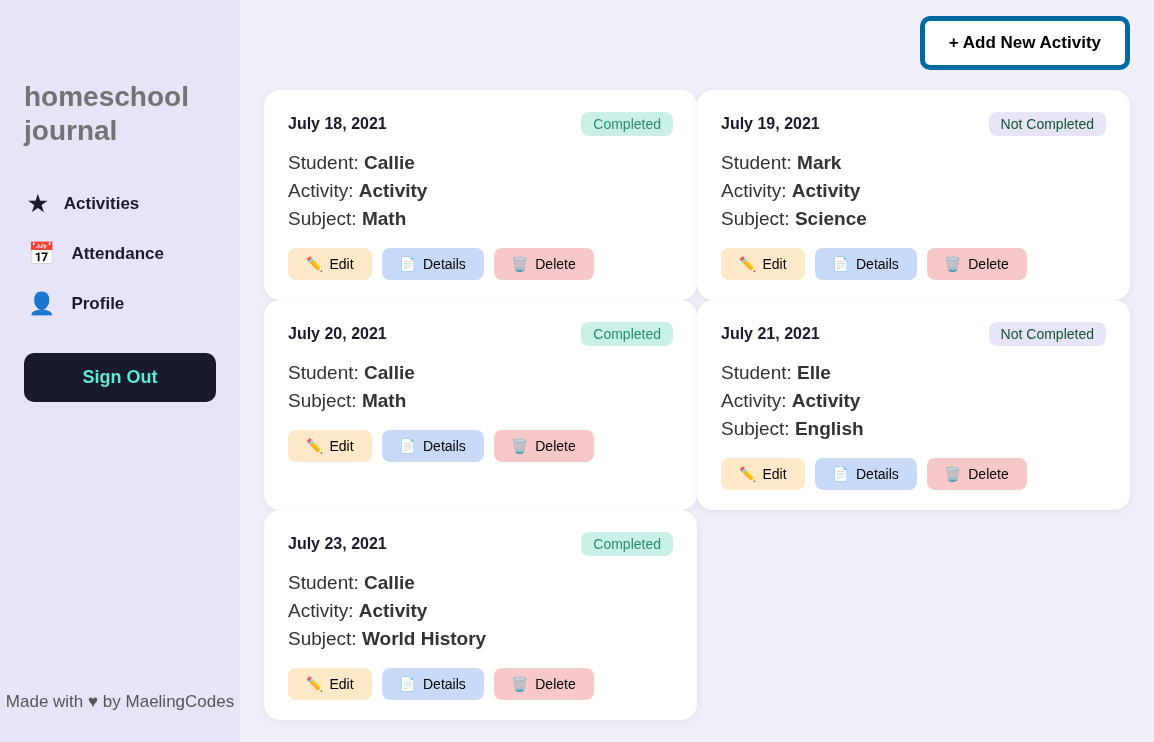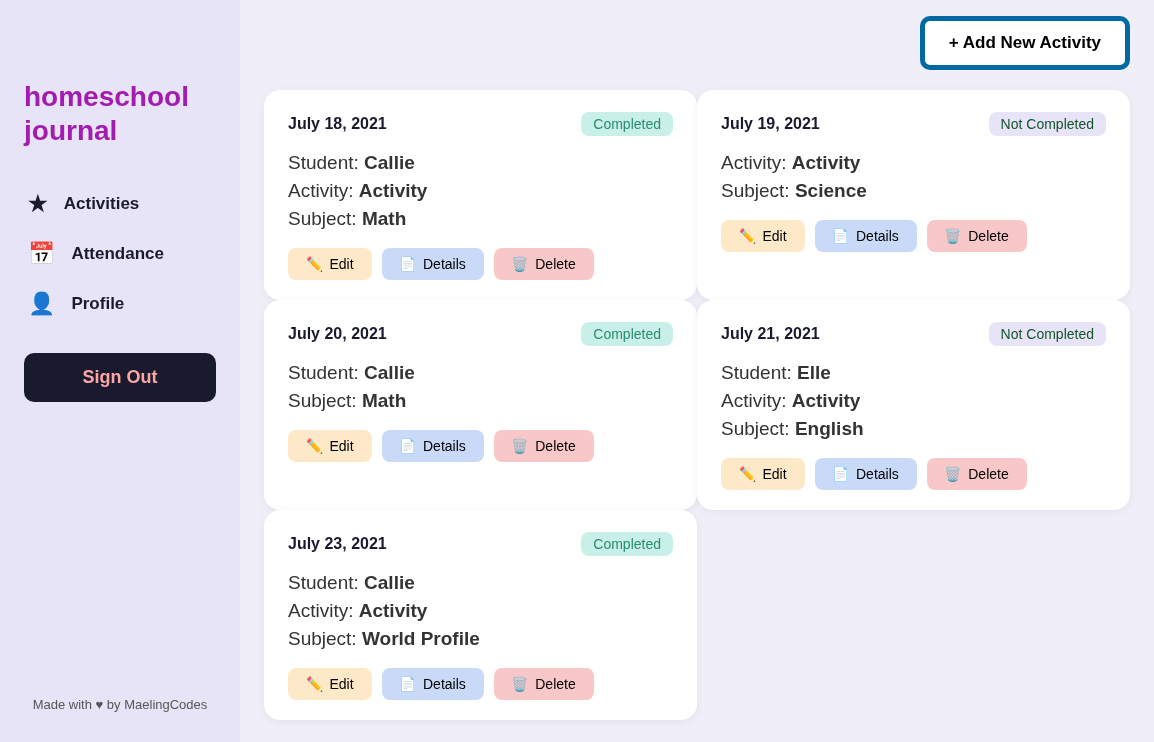--- a/index.html
+++ b/index.html
@@ -17,57 +17,57 @@
       background: #e8e4f8;
       display: flex;
       flex-direction: column;
       padding: 30px 24px 24px;
       position: relative;
     }
     .app-title {
       font-size: 28px;
       font-weight: 700;
       line-height: 1.2;
-      color: #a21caf;
+      color: #737373;
       margin-bottom: 36px;
       margin-top: 50px;
     }
     .nav-item {
       display: flex;
       align-items: center;
       gap: 16px;
       padding: 8px 4px;
       font-size: 17px;
       font-weight: 600;
       color: #1a1a2e;
       cursor: pointer;
       margin-bottom: 8px;
     }
     .nav-icon {
       font-size: 22px;
     }
     .sign-out-btn {
       background: #1a1a2e;
-      color: #fca5a5;
+      color: #5eead4;
       border: none;
       border-radius: 10px;
       padding: 14px 0;
       font-size: 18px;
       font-weight: 600;
       cursor: pointer;
       width: 100%;
       margin-top: 20px;
     }
     .sidebar-footer {
       position: absolute;
       bottom: 30px;
       left: 0;
       width: 100%;
       text-align: center;
-      font-size: 13px;
+      font-size: 17px;
       color: #555;
     }
     .main {
       flex: 1;
       background: #f0eef8;
       padding: 16px 24px 24px;
       overflow-y: auto;
     }
     .top-bar {
       display: flex;
@@ -228,20 +228,23 @@
         <span>🗑️</span> Delete
       </button>
     </div>
   </div>
       <div class="card">
     <div class="card-header">
       <span class="card-date">July 19, 2021</span>
       <span class="badge badge-not-completed">Not Completed</span>
     </div>
     <div class="card-field">
+      Student: <strong>Mark</strong>
+    </div>
+    <div class="card-field">
       Activity: <strong>Activity</strong>
     </div>
     <div class="card-field">
       Subject: <strong>Science</strong>
     </div>
     <div class="card-actions">
       <button class="btn-edit">
         <span>✏️</span> Edit
       </button>
       <button class="btn-details">
@@ -306,21 +309,21 @@
       <span class="card-date">July 23, 2021</span>
       <span class="badge badge-completed">Completed</span>
     </div>
     <div class="card-field">
       Student: <strong>Callie</strong>
     </div>
     <div class="card-field">
       Activity: <strong>Activity</strong>
     </div>
     <div class="card-field">
-      Subject: <strong>World Profile</strong>
+      Subject: <strong>World History</strong>
     </div>
     <div class="card-actions">
       <button class="btn-edit">
         <span>✏️</span> Edit
       </button>
       <button class="btn-details">
         <span>📄</span> Details
       </button>
       <button class="btn-delete">
         <span>🗑️</span> Delete

